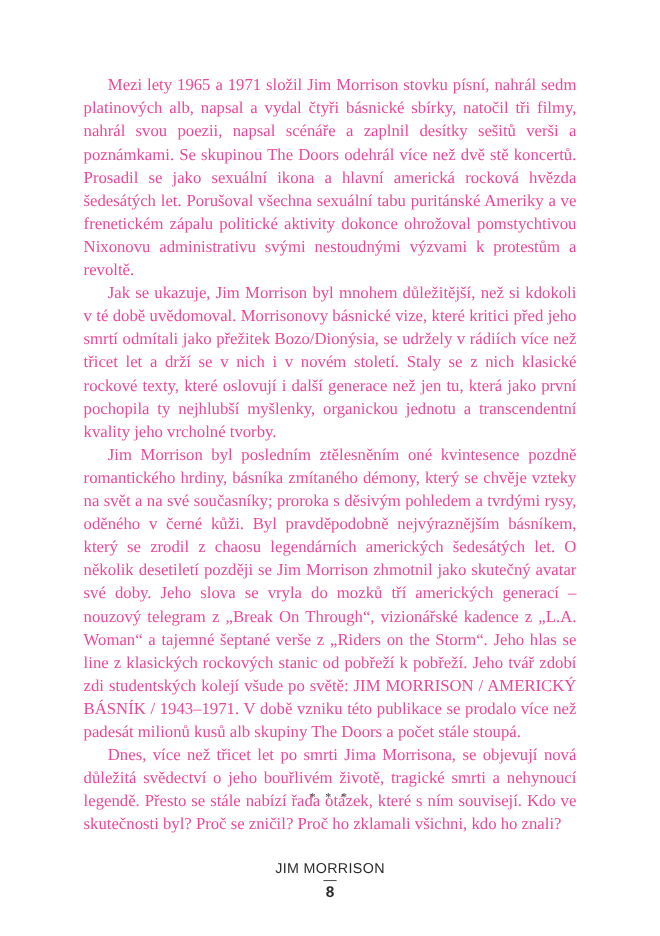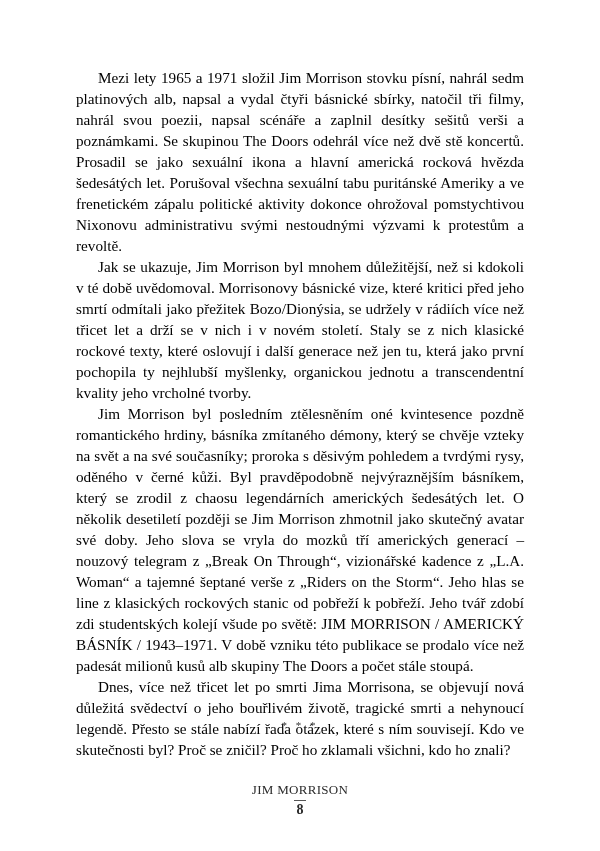--- a/index.html
+++ b/index.html
@@ -1,32 +1,32 @@
 <!DOCTYPE html>
 <html><head>
 <meta charset="utf-8">
 <style>
   html, body { margin: 0; padding: 0; background: #ffffff; }
   body { width: 600px; height: 851px; position: relative; overflow: hidden; }
   .page {
     position: absolute; left: 76px; top: 67px; width: 448px;
     font-family: "Liberation Serif", "DejaVu Serif", serif;
-    font-size: 15.2px; line-height: 21px; color: #000000;
+    font-size: 15.2px; line-height: 21px; color: #ec4899;
     text-align: justify; hyphens: manual;
   }
   .page p { margin: 0; text-indent: 22px; }
   .page p:first-child { text-indent: 22px; }
   .sep {
     position: absolute; left: 0; width: 600px; top: 719px;
     text-align: center; font-family: "Liberation Serif", serif;
     font-size: 11px; letter-spacing: 3px; color: #333;
   }
   .footer {
     position: absolute; left: 0; width: 600px; top: 783px; text-align: center;
-    font-family: Liberation Serif, serif; color: #2a2a2a;
+    font-family: Liberation Sans, sans-serif; color: #2a2a2a;
   }
   .footer .name { font-size: 13px; letter-spacing: 0.3px; line-height: 14px; }
   .footer .rule { width: 12px; height: 1px; background: #555; margin: 3px auto 2px; }
   .footer .num { font-size: 14px; font-weight: bold; line-height: 14px; }
 </style>
 </head>
 <body>
 
 <div class="page">
   <p>Mezi lety 1965 a 1971 složil Jim Morrison stovku písní, nahrál sedm platinových alb, napsal a vydal čtyři básnické sbírky, natočil tři filmy, nahrál svou poezii, napsal scénáře a zaplnil desítky sešitů verši a poznámkami. Se skupinou The Doors odehrál více než dvě stě koncertů. Prosadil se jako sexuální ikona a hlavní americká rocková hvězda šedesátých let. Porušoval všechna sexuální tabu puritánské Ameriky a ve frenetickém zápalu politické aktivity dokonce ohrožoval pomstychtivou Nixonovu administrativu svými nestoudnými výzvami k protestům a revoltě.</p>

